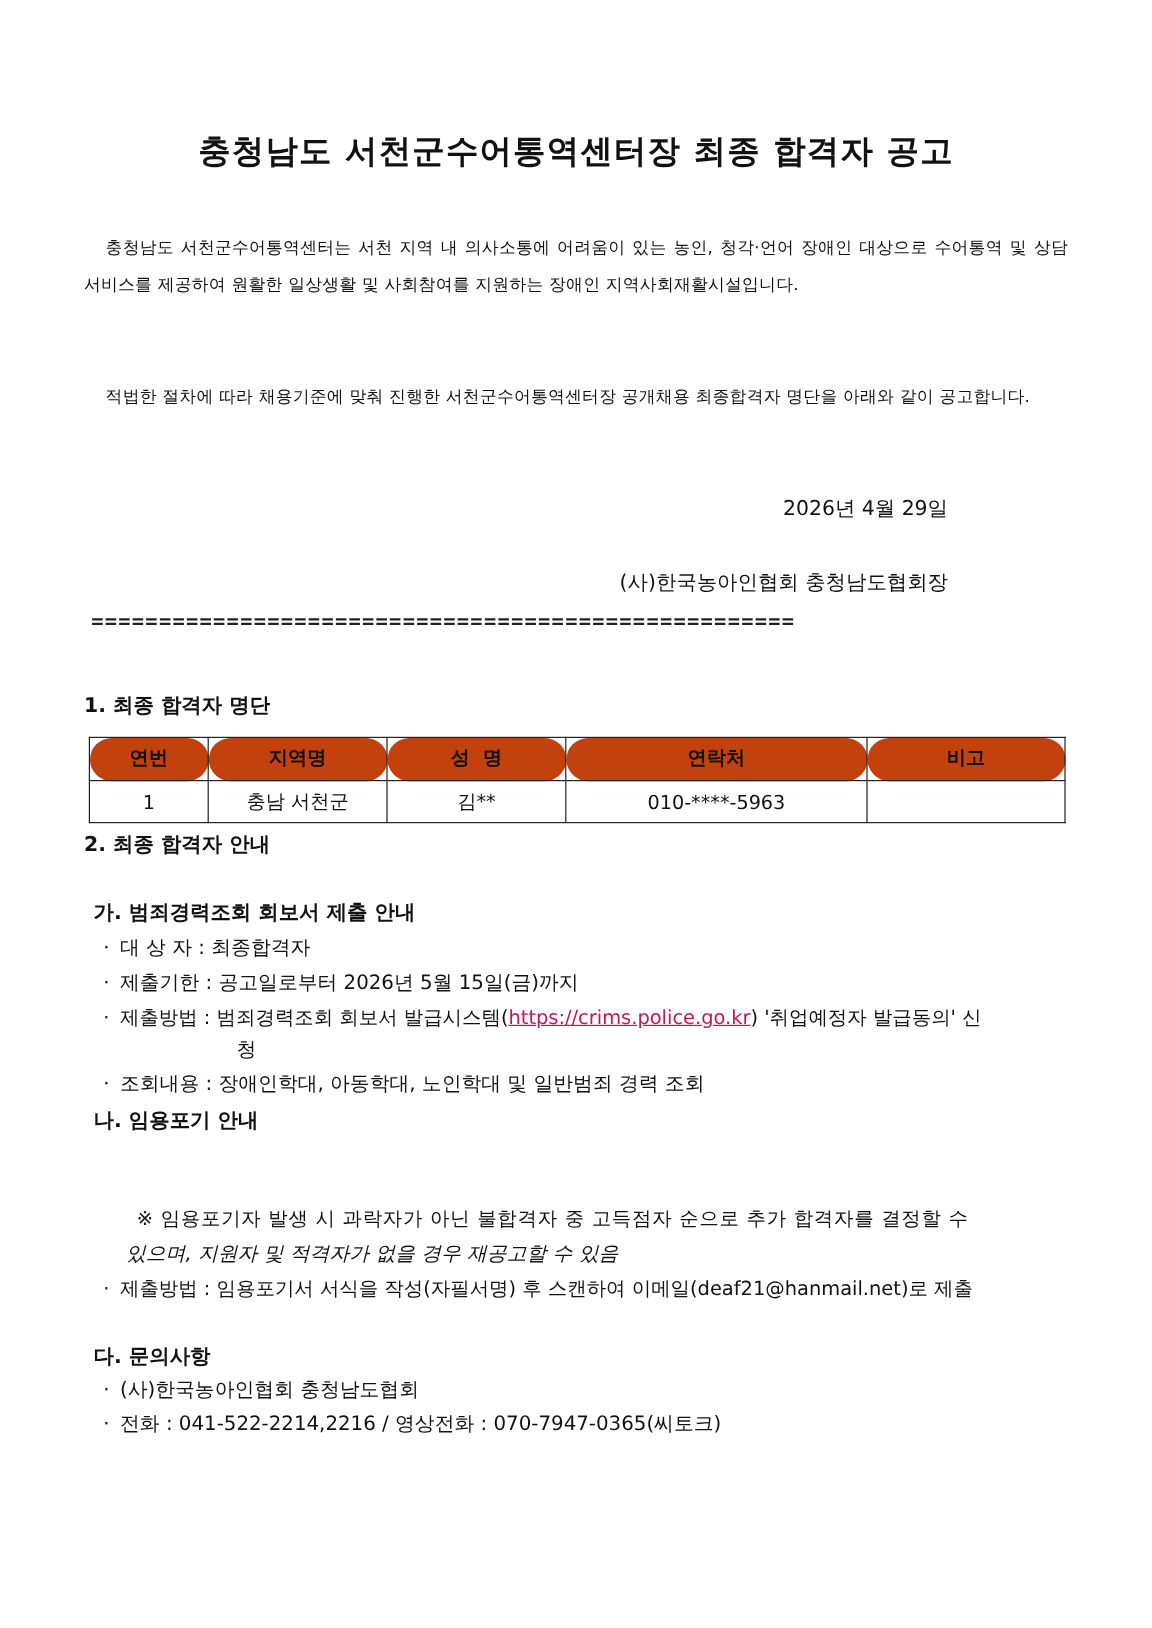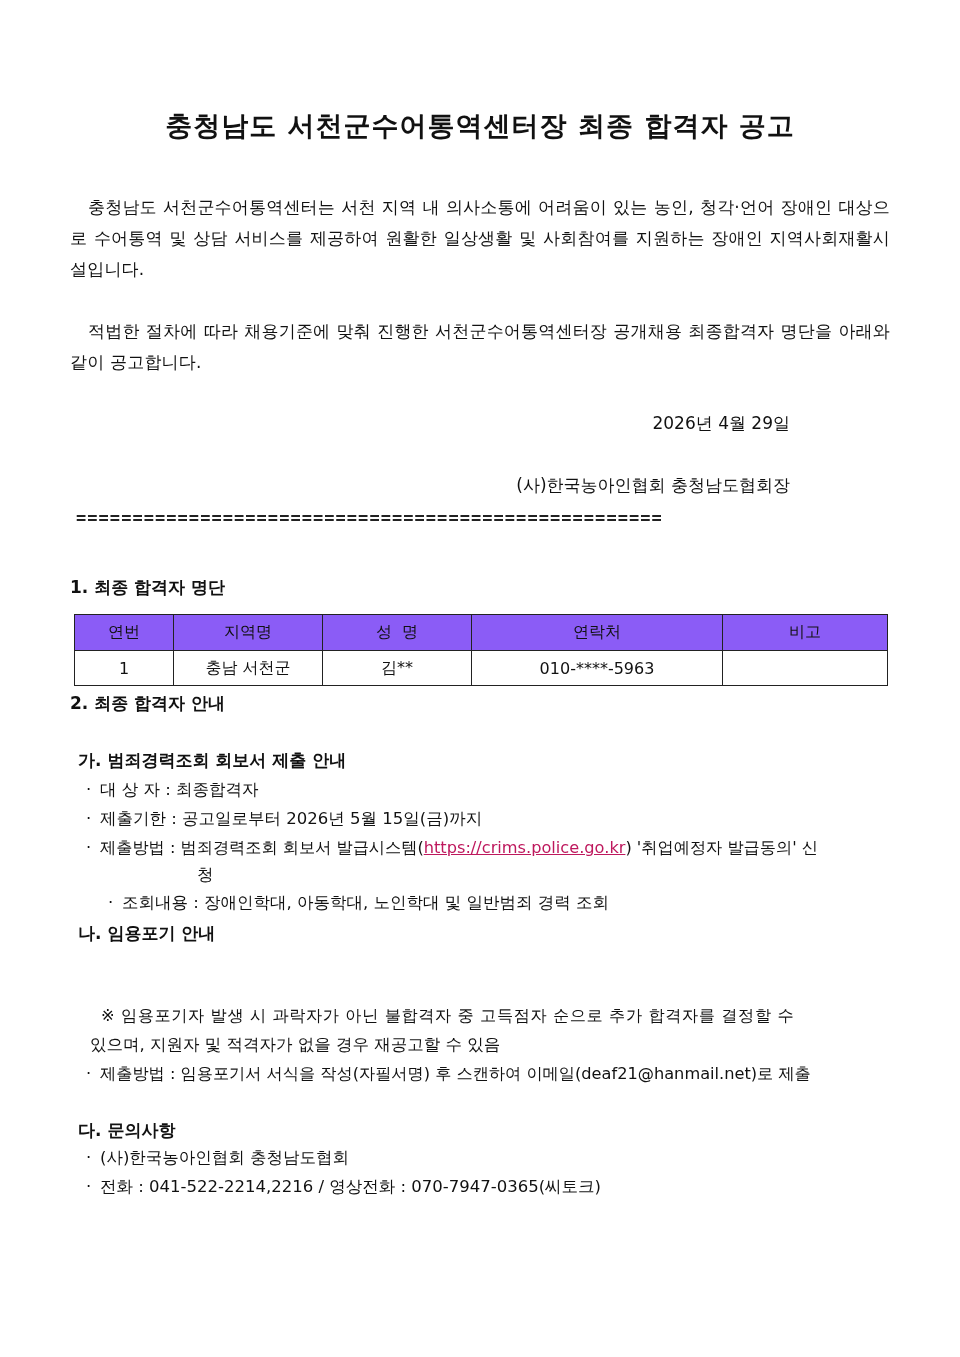--- a/index.html
+++ b/index.html
@@ -8,41 +8,41 @@
     font-family: "DejaVu Sans", "Liberation Sans", sans-serif;
     color: #111111;
   }
   .page { position: absolute; left: 0; top: 0; width: 860px; height: 1357px; }
   .title {
     position: absolute; left: 0; width: 960px; top: 108px;
     text-align: center; font-size: 27px; font-weight: bold; letter-spacing: 1px;
   }
   .para {
     position: absolute; left: 70px; width: 820px;
-    font-size: 17px; line-height: 31px; text-align: justify;
+    font-size: 14px; line-height: 31px; text-align: justify;
     text-indent: 18px; letter-spacing: 0.2px;
   }
   .right {
     position: absolute; right: 70px; font-size: 17px; text-align: center;
   }
   .sep {
     position: absolute; left: 76px; width: 816px; top: 508px; height: 26px;
     font-family: "DejaVu Sans Mono", monospace; font-size: 17px; font-weight: bold;
     letter-spacing: 1.05px; overflow: hidden; white-space: nowrap; color: #222;
   }
   .h1 { position: absolute; left: 70px; font-size: 17px; font-weight: bold; }
   .h2 { position: absolute; left: 78px; font-size: 17px; font-weight: bold; }
   table.list {
     position: absolute; left: 74px; top: 614px; width: 814px;
     border-collapse: collapse; font-size: 16px;
   }
   table.list th, table.list td {
     border: 1.5px solid #222; text-align: center; padding: 0;
   }
-  table.list th { background: #8b5cf6; height: 35px; font-weight: normal; }
+  table.list th { background: #c2410c; height: 35px; font-weight: bold; border-radius: 18px; }
   table.list td { height: 34px; }
   .item {
     position: absolute; left: 86px; font-size: 16.5px; white-space: nowrap;
   }
   .bullet { display: inline-block; width: 14px; }
   .indent-line { position: absolute; font-size: 16.5px; white-space: nowrap; }
   a.link { color: #be185d; text-decoration: underline; }
 </style>
 </head>
 <body>
@@ -89,28 +89,28 @@
   <div class="item" style="top:779px;">
     <span class="bullet">·</span><span>대 상 자</span><span style="white-space:pre"> : </span><span>최종합격자</span>
   </div>
   <div class="item" style="top:808px;">
     <span class="bullet">·</span><span>제출기한</span><span style="white-space:pre"> : </span><span>공고일로부터 2026년 5월 15일(금)까지</span>
   </div>
   <div class="item" style="top:837px; font-size:16.2px;">
     <span class="bullet">·</span><span>제출방법</span><span style="white-space:pre"> : </span><span>범죄경력조회 회보서 발급시스템(</span><a class="link">https://crims.police.go.kr</a><span>) '취업예정자 발급동의' 신</span>
   </div>
   <div class="indent-line" style="top:864px; left:197px;">청</div>
-  <div class="item" style="top:892px;margin-left:22px;">
+  <div class="item" style="top:892px;">
     <span class="bullet">·</span><span>조회내용</span><span style="white-space:pre"> : </span><span>장애인학대, 아동학대, 노인학대 및 일반범죄 경력 조회</span>
   </div>
 
   <div class="h2" style="top:922px;">나. 임용포기 안내</div>
 
-  <div class="indent-line" style="top:1005px; left:101px; width:790px; font-size:16.2px; letter-spacing:0.6px;">※ 임용포기자 발생 시 과락자가 아닌 불합격자 중 고득점자 순으로 추가 합격자를 결정할 수</div>
-  <div class="indent-line" style="top:1034px; left:90px;">있으며, 지원자 및 적격자가 없을 경우 재공고할 수 있음</div>
+  <div class="indent-line" style="top:1005px; left:114px; width:790px; font-size:16.2px; letter-spacing:0.6px;">※ 임용포기자 발생 시 과락자가 아닌 불합격자 중 고득점자 순으로 추가 합격자를 결정할 수</div>
+  <div class="indent-line" style="top:1034px; left:105px;font-style:italic;">있으며, 지원자 및 적격자가 없을 경우 재공고할 수 있음</div>
   <div class="item" style="top:1063px; font-size:16.2px;">
     <span class="bullet">·</span><span>제출방법</span><span style="white-space:pre"> : </span><span>임용포기서 서식을 작성(자필서명) 후 스캔하여 이메일(deaf21@hanmail.net)로 제출</span>
   </div>
 
   <div class="h2" style="top:1119px;">다. 문의사항</div>
   <div class="item" style="top:1147px;">
     <span class="bullet">·</span><span>(사)한국농아인협회 충청남도협회</span>
   </div>
   <div class="item" style="top:1176px;">
     <span class="bullet">·</span><span>전화 : 041-522-2214,2216 / 영상전화 : 070-7947-0365(씨토크)</span>

